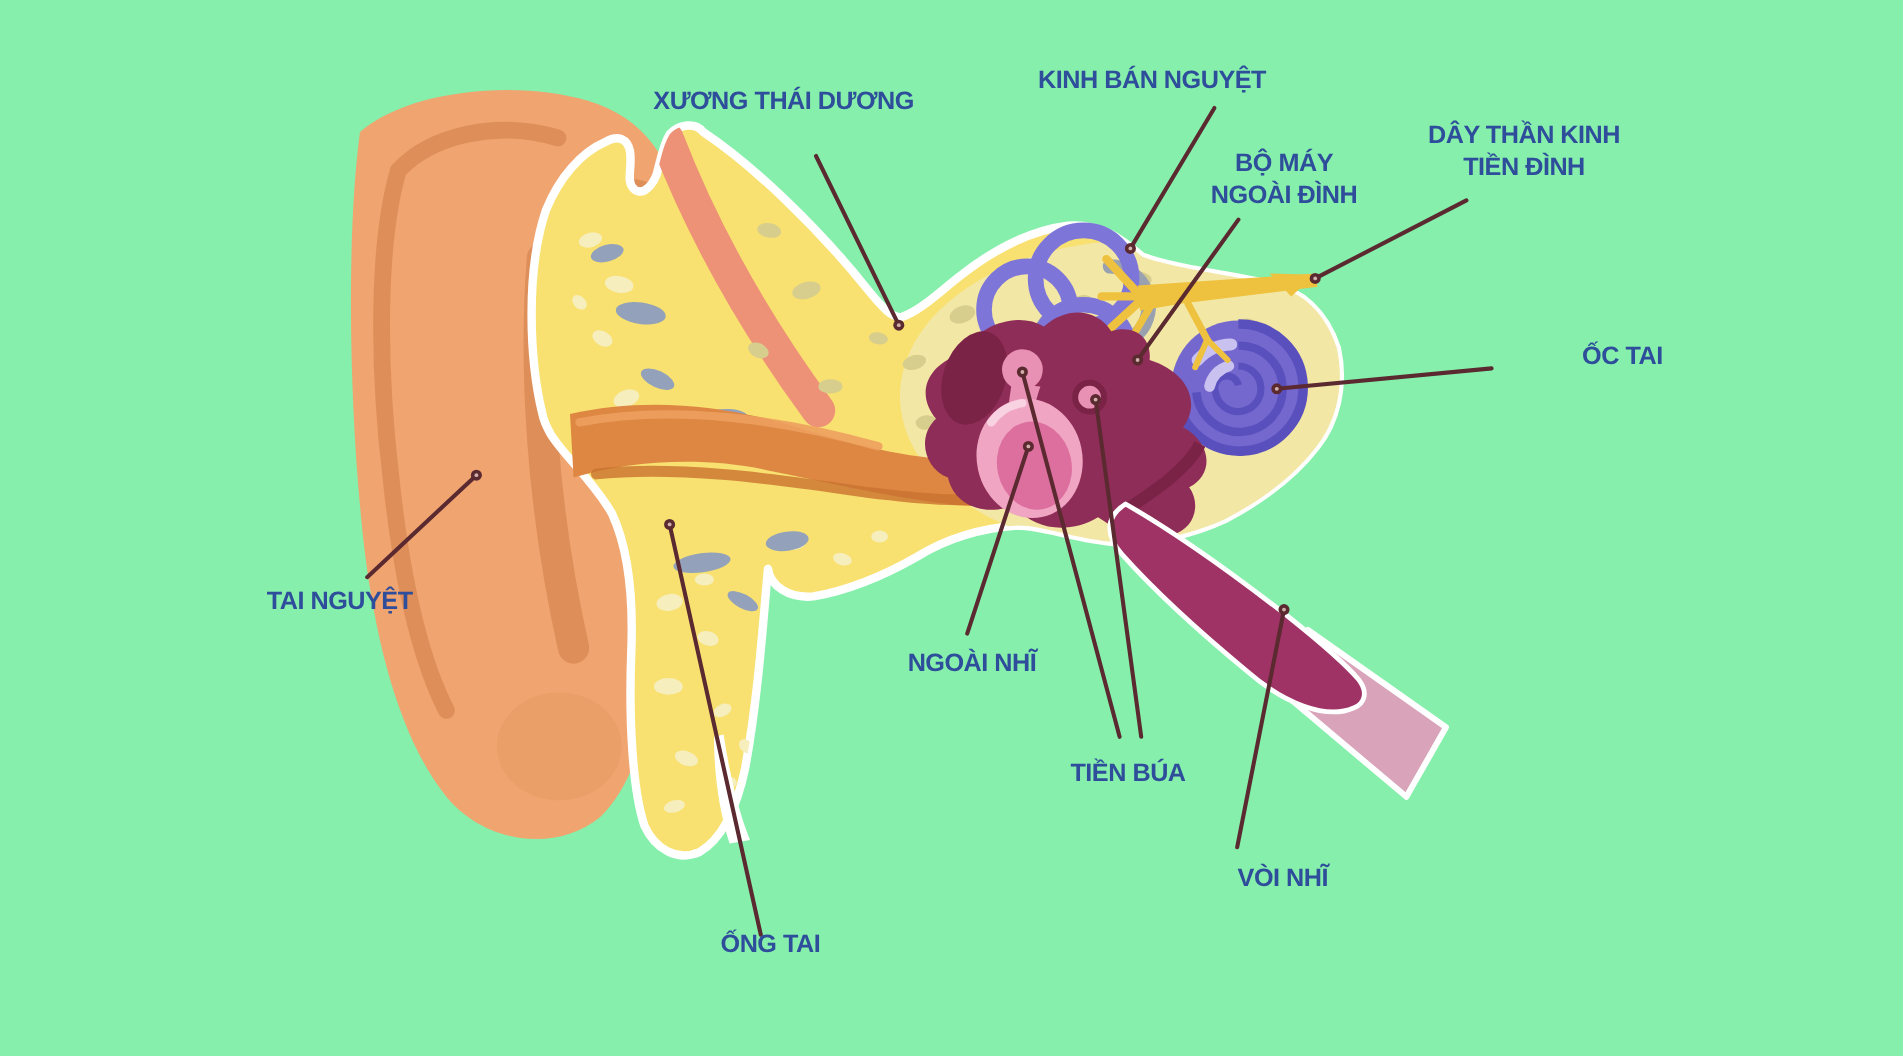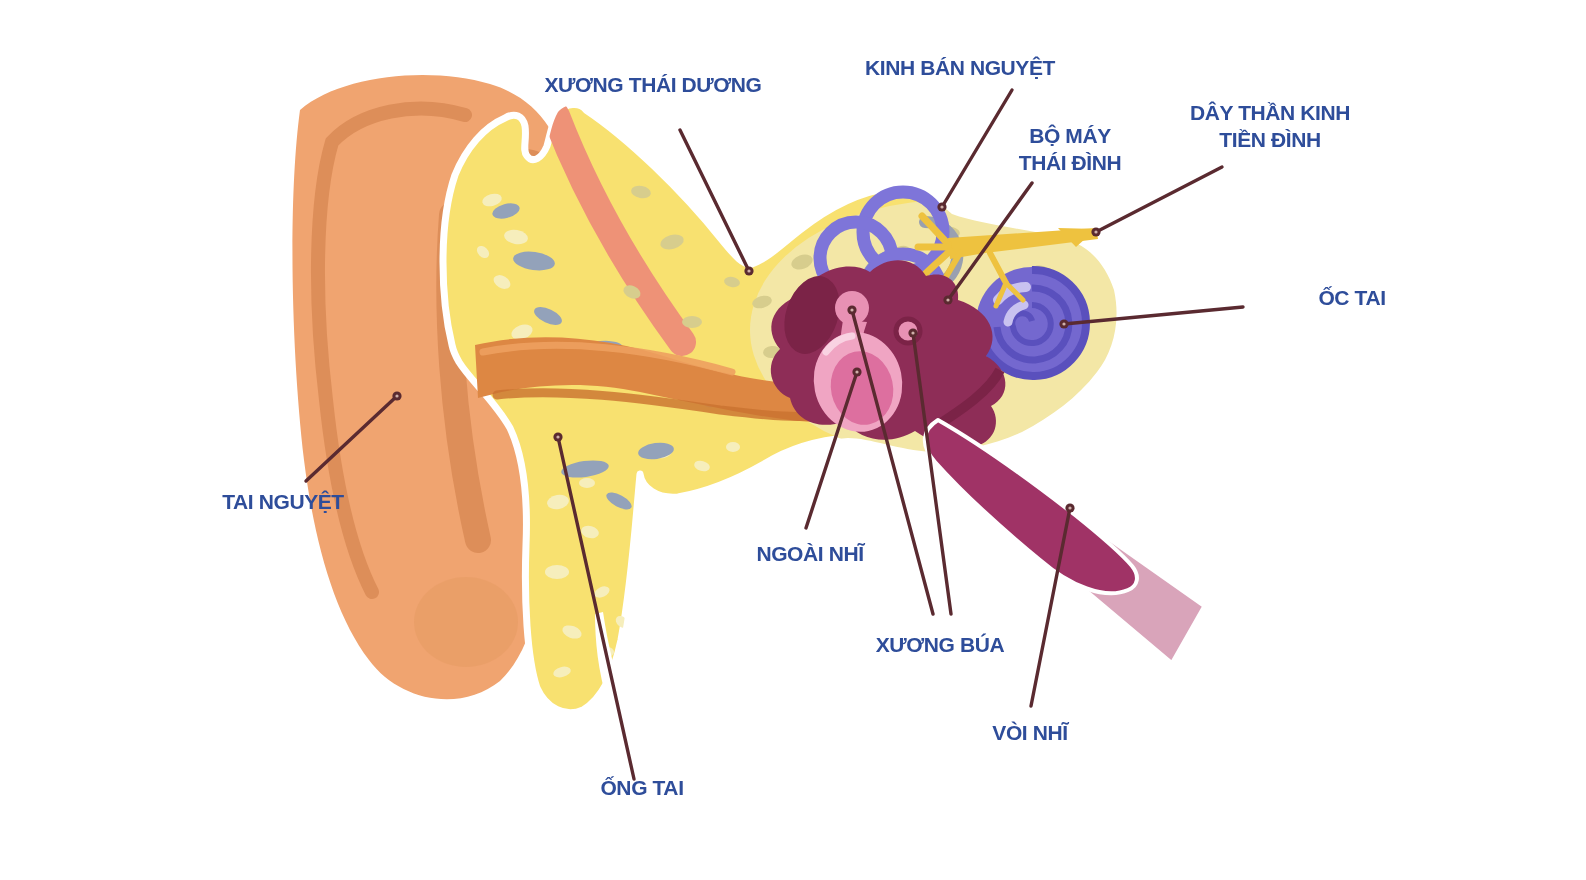--- a/index.html
+++ b/index.html
@@ -1,16 +1,16 @@
 <!DOCTYPE html>
 <html><head>
 <meta charset="utf-8">
 <style>
   html,body{margin:0;padding:0;background:#dcc7c1;}
-  #stage{position:relative;width:1586px;height:880px;background:#ffffff;overflow:hidden;
+  #stage{position:relative;width:1586px;height:880px;background:#86efac;overflow:hidden;
          font-family:"Liberation Sans",sans-serif;}
   #art{position:absolute;left:0;top:0;}
   .lbl{position:absolute;transform:translate(-50%,-50%);color:#2e4d9a;font-weight:bold;
        font-size:21px;line-height:1.28;letter-spacing:-0.4px;white-space:pre-line;
        text-align:center;user-select:none;}
 </style>
 </head>
 <body>
 
 <div id="stage">
@@ -245,23 +245,23 @@
       <line x1="634" y1="779" x2="558" y2="437"></line>
       <circle cx="558" cy="437" r="4.6" fill="#5a2a30" stroke="none"></circle>
       <circle cx="558" cy="437" r="1.6" fill="#cfb0aa" stroke="none"></circle>
     </g>
   </g>
 </svg>
 
   <div class="lbl" style="left:653px;top:85px">XƯƠNG THÁI DƯƠNG</div>
   <div class="lbl" style="left:960px;top:68px">KINH BÁN NGUYỆT</div>
   <div class="lbl" style="left:1070px;top:150px">BỘ MÁY
-THÁI ĐÌNH</div>
+NGOÀI ĐÌNH</div>
   <div class="lbl" style="left:1270px;top:127px">DÂY THẦN KINH
 TIỀN ĐÌNH</div>
   <div class="lbl" style="left:1352px;top:298px">ỐC TAI</div>
   <div class="lbl" style="left:283px;top:502px">TAI NGUYỆT</div>
   <div class="lbl" style="left:810px;top:554px">NGOÀI NHĨ</div>
-  <div class="lbl" style="left:940px;top:645px">XƯƠNG BÚA</div>
-  <div class="lbl" style="left:1030px;top:733px">VÒI NHĨ</div>
+  <div class="lbl" style="left:940px;top:645px">TIỀN BÚA</div>
+  <div class="lbl" style="left:1069px;top:733px">VÒI NHĨ</div>
   <div class="lbl" style="left:642px;top:788px">ỐNG TAI</div>
 
 </div>
 
 </body></html>

